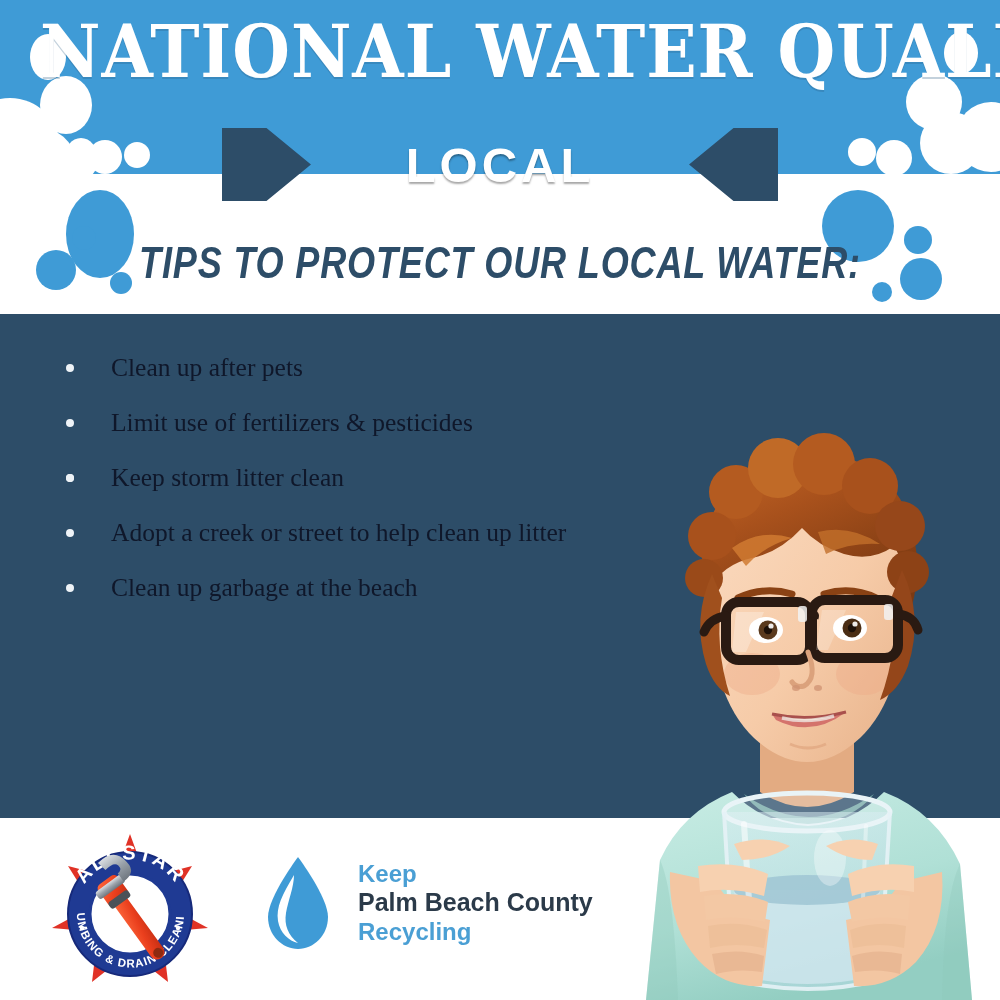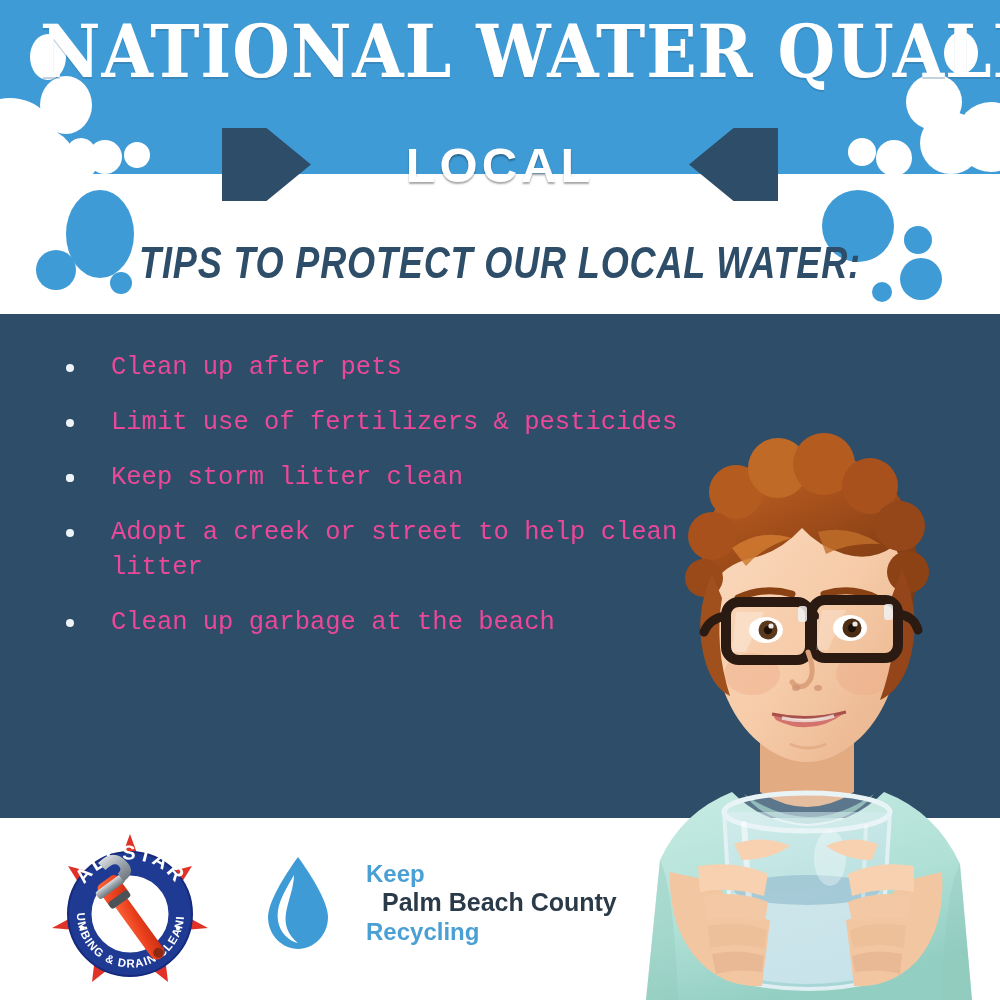--- a/index.html
+++ b/index.html
@@ -88,22 +88,22 @@
     background:#2d4d68;
   }
 
   .tips-list {
     position:absolute; left:56px; top:350px;
     width:680px;
     list-style:none;
   }
   .tip-item {
     position:relative;
-    color:#ec4899;
-    font-family:Liberation Mono, monospace;
+    color:#0f172a;
+    font-family:Liberation Serif, serif;
     font-size:25.5px;
     line-height:35px;
     padding-left:55px;
     margin-bottom:20px;
   }
   .tip-item .dot {
     position:absolute; left:10px; top:14px;
     width:8px; height:8px; border-radius:50%;
     background:#eef3f7;
   }
@@ -124,31 +124,31 @@
     background:#ffffff;
   }
 
   .allstar-logo {
     position:absolute; left:48px; top:832px;
     width:165px; height:160px;
   }
 
   .kpbc {
     position:absolute; left:262px; top:855px;
-    display:flex; align-items:center; gap:32px;
+    display:flex; align-items:center; gap:24px;
   }
   .kpbc-drop { width:72px; height:96px; flex:0 0 auto; }
   .kpbc-text { line-height:1.18; }
   .kpbc-l1 {
     font-family:"Liberation Sans", sans-serif;
     font-weight:bold; font-size:24px; color:#4a9fd4;
   }
   .kpbc-l2 {
     font-family:"Liberation Sans", sans-serif;
-    font-weight:bold; font-size:25px; color:#2b3a49;margin-left:16px;
+    font-weight:bold; font-size:25px; color:#2b3a49;
   }
   .kpbc-l3 {
     font-family:"Liberation Sans", sans-serif;
     font-weight:bold; font-size:24px; color:#4a9fd4;
   }
 </style>
 </head>
 <body>
 
 <div id="poster">

